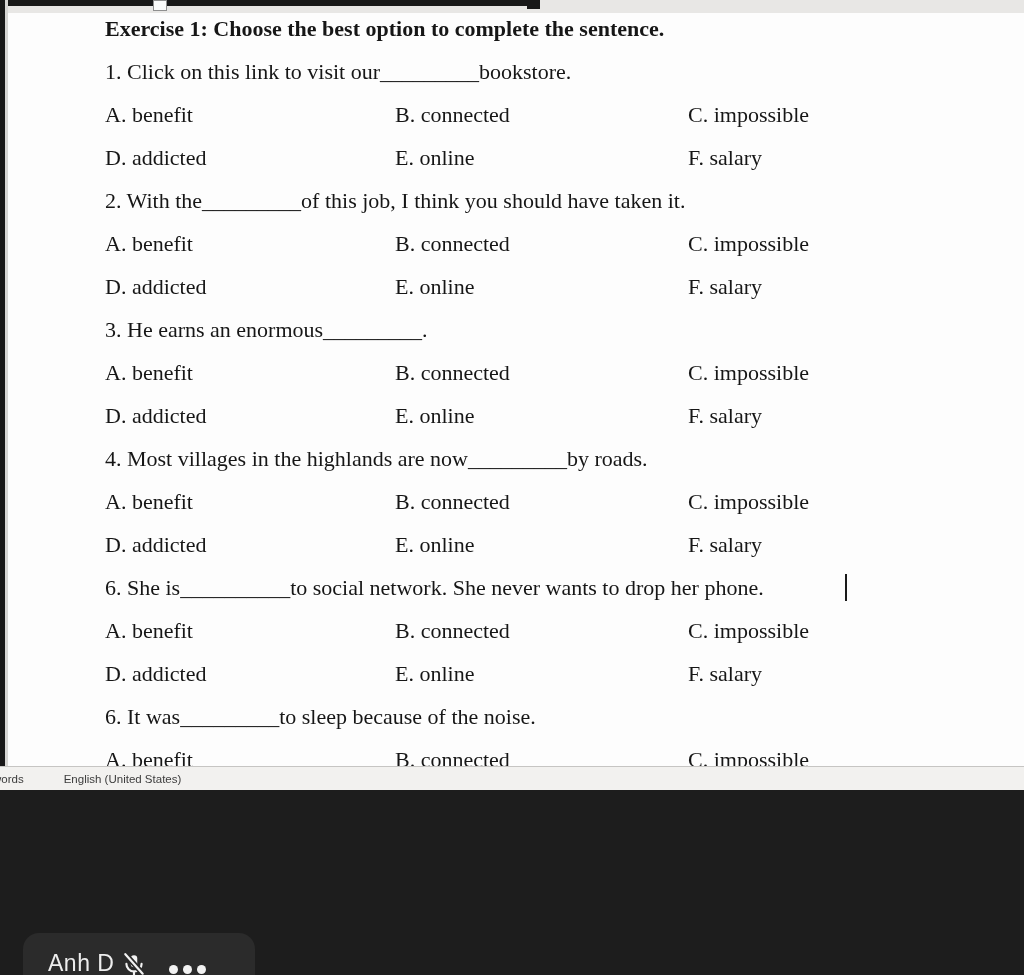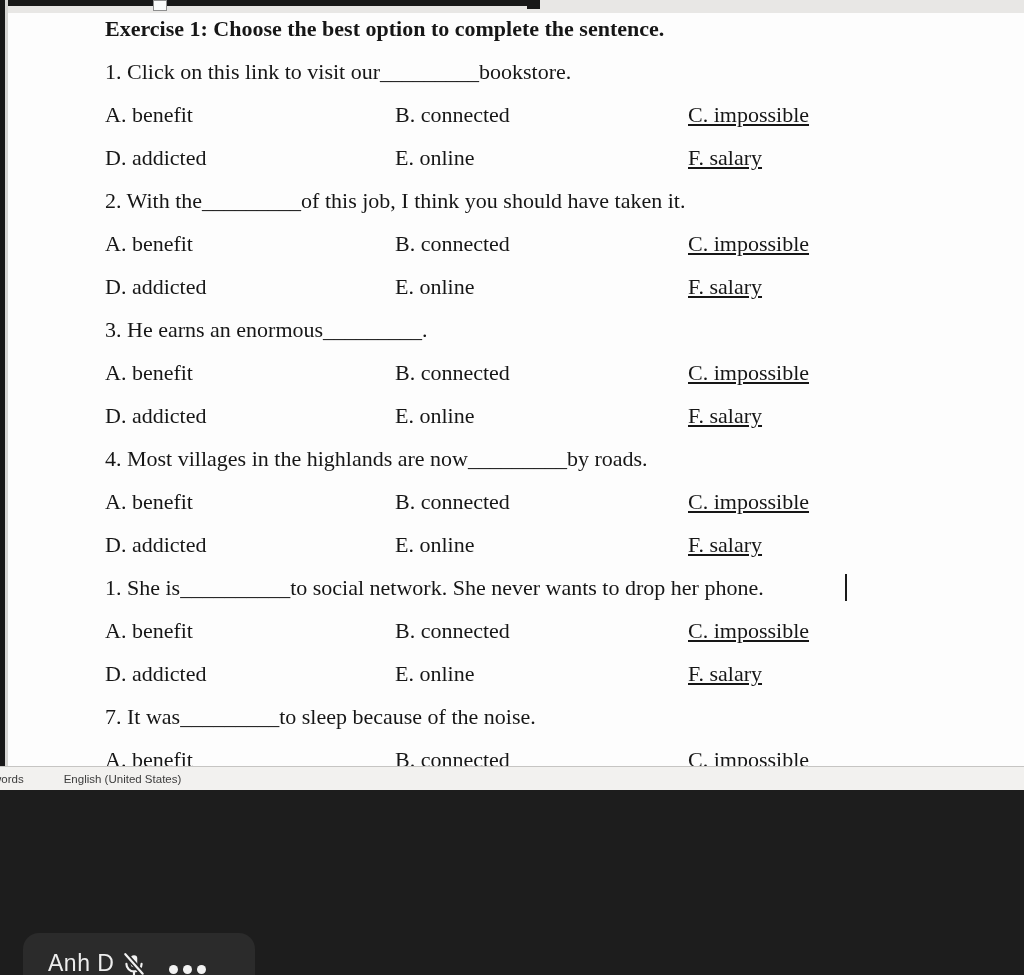--- a/index.html
+++ b/index.html
@@ -58,21 +58,21 @@
     width: 915px;
     font-family: "Liberation Serif", serif;
     font-size: 22px;
     color: #161616;
   }
   .row { position: relative; height: 43px; line-height: 30px; white-space: nowrap; }
   .row.title-row { font-weight: bold; }
   .opt { position: absolute; top: 0; }
   .opt.c0 { left: 0; text-align: center; }
   .opt.c1 { left: 290px; }
-  .opt.c2 { left: 583px; text-decoration: underline; }
+  .opt.c2 { left: 583px; }
   .caret {
     position: absolute; left: 837px; top: 561px;
     width: 2px; height: 27px;
     background: #1a1a1a;
   }
 
   
   .status-bar {
     position: absolute; left: 0; top: 766px;
     width: 1024px; height: 24px;
@@ -165,32 +165,32 @@
           <div class="row opts">
             <span class="opt c0">A. benefit</span>
             <span class="opt c1">B. connected</span>
             <span class="opt c2">C. impossible</span>
           </div>
           <div class="row opts">
             <span class="opt c0">D. addicted</span>
             <span class="opt c1">E. online</span>
             <span class="opt c2">F. salary</span>
           </div>
-          <div class="row q">1. She is__________to social network. She never wants to drop her phone.</div>
-          <div class="row opts">
-            <span class="opt c0">A. benefit</span>
-            <span class="opt c1">B. connected</span>
-            <span class="opt c2">C. impossible</span>
-          </div>
-          <div class="row opts">
-            <span class="opt c0">D. addicted</span>
-            <span class="opt c1">E. online</span>
-            <span class="opt c2">F. salary</span>
-          </div>
-          <div class="row q">7. It was_________to sleep because of the noise.</div>
+          <div class="row q">6. She is__________to social network. She never wants to drop her phone.</div>
+          <div class="row opts">
+            <span class="opt c0">A. benefit</span>
+            <span class="opt c1">B. connected</span>
+            <span class="opt c2">C. impossible</span>
+          </div>
+          <div class="row opts">
+            <span class="opt c0">D. addicted</span>
+            <span class="opt c1">E. online</span>
+            <span class="opt c2">F. salary</span>
+          </div>
+          <div class="row q">6. It was_________to sleep because of the noise.</div>
           <div class="row opts">
             <span class="opt c0">A. benefit</span>
             <span class="opt c1">B. connected</span>
             <span class="opt c2">C. impossible</span>
           </div>
         </div>
     </div>
     <div class="caret"></div>
   </div>
 

